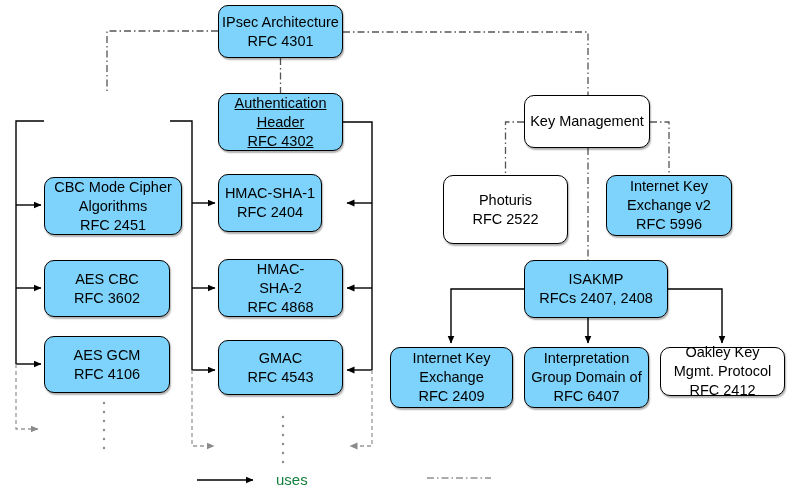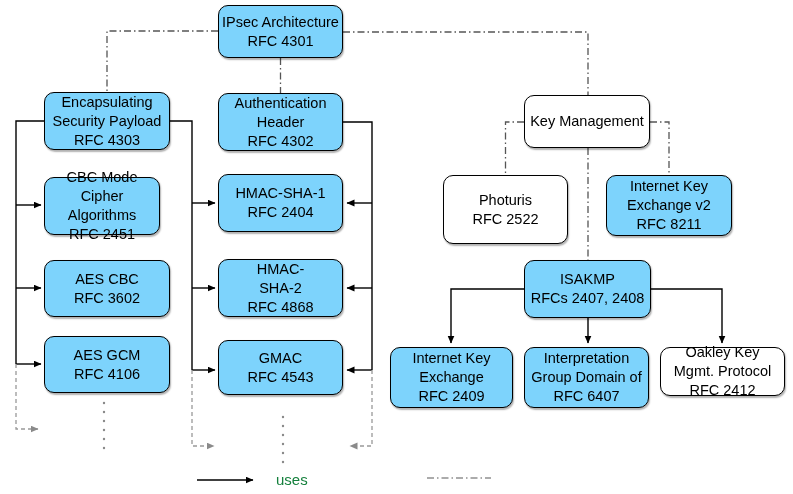--- a/index.html
+++ b/index.html
@@ -85,49 +85,44 @@
 
     <path class="uses" d="M197 480 L253 480" marker-end="url(#arrB)"></path>
     <path class="dashdot-legend" d="M427 478 L491 478"></path>
   </svg>
 
   <div class="node blue" style="left:218px;top:5px;width:125px;height:53px;">
     <div>IPsec Architecture</div>
     <div>RFC 4301</div>
   </div>
 
-  <div class="node blue" style="left:44px;top:92px;width:126px;height:58px;">
-    <div>Encapsulating</div>
-    <div>Security Payload</div>
-    <div>RFC 4303</div>
-  </div>
 
-  <div class="node blue" style="left:44px;top:177px;width:116px;height:58px;">
+  <div class="node blue" style="left:44px;top:177px;width:138px;height:58px;">
     <div>CBC Mode Cipher</div>
     <div>Algorithms</div>
     <div>RFC 2451</div>
   </div>
 
   <div class="node blue" style="left:44px;top:260px;width:126px;height:57px;">
     <div>AES CBC</div>
     <div>RFC 3602</div>
   </div>
 
   <div class="node blue" style="left:44px;top:336px;width:126px;height:57px;">
     <div>AES GCM</div>
     <div>RFC 4106</div>
   </div>
 
-  <div class="node blue" style="left:218px;top:93px;width:125px;height:58px;">
+  <div class="node blue" style="left:218px;top:93px;width:125px;height:58px;text-decoration:underline;">
     <div>Authentication</div>
     <div>Header</div>
     <div>RFC 4302</div>
   </div>
 
-  <div class="node blue" style="left:218px;top:174px;width:125px;height:58px;">
+  <div class="node blue" style="left:218px;top:174px;width:104px;height:58px;">
     <div>HMAC-SHA-1</div>
     <div>RFC 2404</div>
   </div>
 
   <div class="node blue" style="left:218px;top:259px;width:125px;height:58px;">
     <div>HMAC-</div>
     <div>SHA-2</div>
     <div>RFC 4868</div>
   </div>
 
@@ -141,24 +136,24 @@
   </div>
 
   <div class="node white" style="left:443px;top:175px;width:125px;height:69px;">
     <div>Photuris</div>
     <div>RFC 2522</div>
   </div>
 
   <div class="node blue" style="left:606px;top:175px;width:126px;height:61px;">
     <div>Internet Key</div>
     <div>Exchange v2</div>
-    <div>RFC 8211</div>
+    <div>RFC 5996</div>
   </div>
 
-  <div class="node blue" style="left:524px;top:260px;width:127px;height:58px;">
+  <div class="node blue" style="left:524px;top:260px;width:144px;height:58px;">
     <div>ISAKMP</div>
     <div>RFCs 2407, 2408</div>
   </div>
 
   <div class="node blue" style="left:390px;top:347px;width:123px;height:61px;">
     <div>Internet Key</div>
     <div>Exchange</div>
     <div>RFC 2409</div>
   </div>
 

